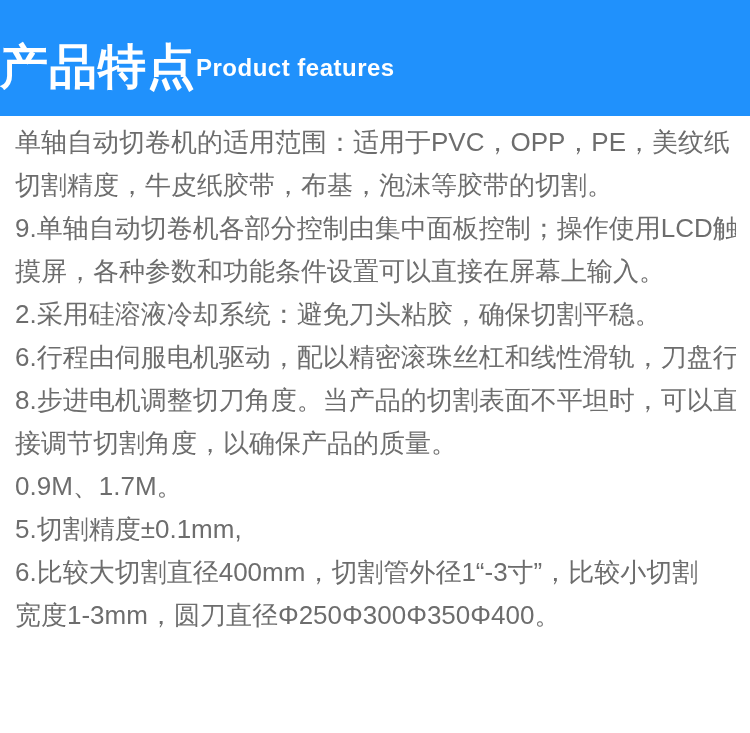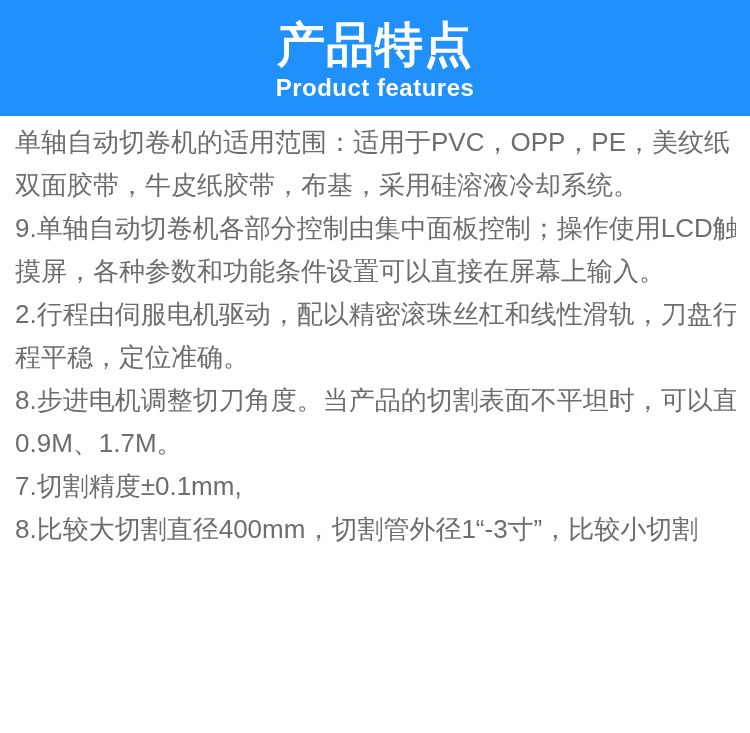--- a/index.html
+++ b/index.html
@@ -10,21 +10,21 @@
     height: 733px;
     background: #ffffff;
     overflow: hidden;
     font-family: "Liberation Sans", "DejaVu Sans", sans-serif;
   }
   .banner {
     width: 750px;
     height: 116px;
     background: #2091fc;
     display: flex;
-    flex-direction: column;
+    flex-direction: row;
     align-items: center;
     justify-content: flex-start;
     padding-top: 17px;
   }
   .banner-title {
     color: #ffffff;
     font-size: 48px;
     font-weight: bold;
     line-height: 56px;
     letter-spacing: 1px;
@@ -56,24 +56,26 @@
 
 <div class="page">
 
   <div class="banner">
     <div class="banner-title">产品特点</div>
     <div class="banner-subtitle">Product features</div>
   </div>
 
   <div class="content">
     <div class="feature-line">单轴自动切卷机的适用范围：适用于PVC，OPP，PE，美纹纸，</div>
-    <div class="feature-line">双面胶带，牛皮纸胶带，布基，采用硅溶液冷却系统。</div>
+    <div class="feature-line">切割精度，牛皮纸胶带，布基，泡沫等胶带的切割。</div>
     <div class="feature-line">9.单轴自动切卷机各部分控制由集中面板控制；操作使用LCD触</div>
     <div class="feature-line">摸屏，各种参数和功能条件设置可以直接在屏幕上输入。</div>
-    <div class="feature-line">2.行程由伺服电机驱动，配以精密滚珠丝杠和线性滑轨，刀盘行</div>
-    <div class="feature-line">程平稳，定位准确。</div>
+    <div class="feature-line">2.采用硅溶液冷却系统：避免刀头粘胶，确保切割平稳。</div>
+    <div class="feature-line">6.行程由伺服电机驱动，配以精密滚珠丝杠和线性滑轨，刀盘行</div>
     <div class="feature-line">8.步进电机调整切刀角度。当产品的切割表面不平坦时，可以直</div>
+    <div class="feature-line">接调节切割角度，以确保产品的质量。</div>
     <div class="feature-line">0.9M、1.7M。</div>
-    <div class="feature-line">7.切割精度±0.1mm,</div>
-    <div class="feature-line">8.比较大切割直径400mm，切割管外径1“-3寸”，比较小切割</div>
+    <div class="feature-line">5.切割精度±0.1mm,</div>
+    <div class="feature-line">6.比较大切割直径400mm，切割管外径1“-3寸”，比较小切割</div>
+    <div class="feature-line">宽度1-3mm，圆刀直径Φ250Φ300Φ350Φ400。</div>
   </div>
 
 </div>
 
 </body></html>

